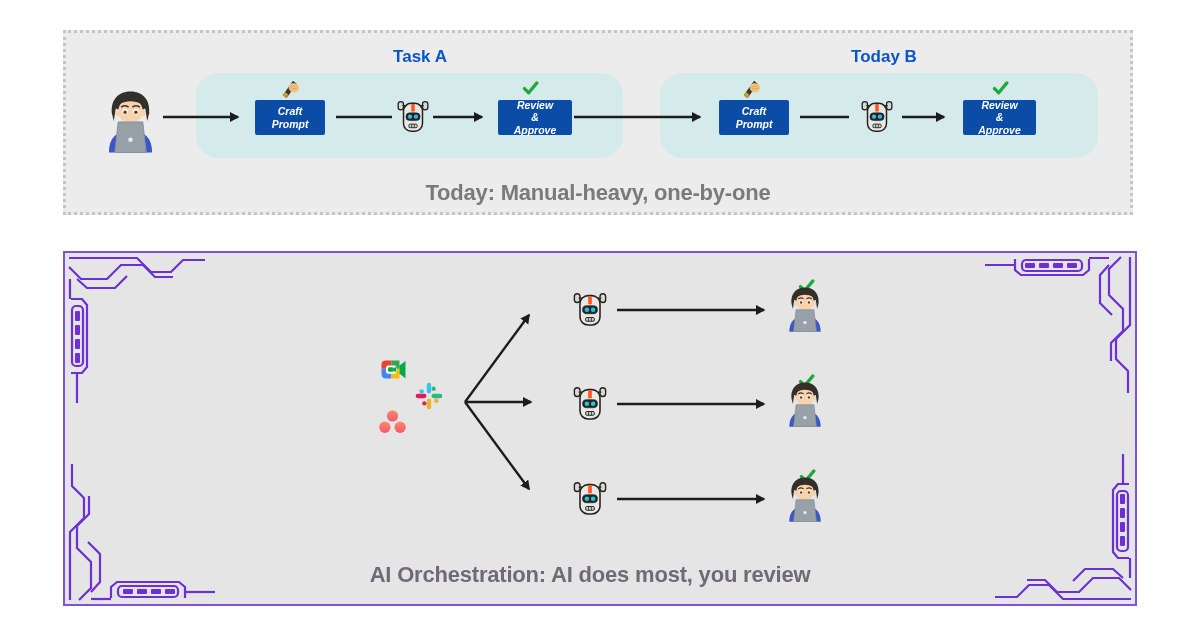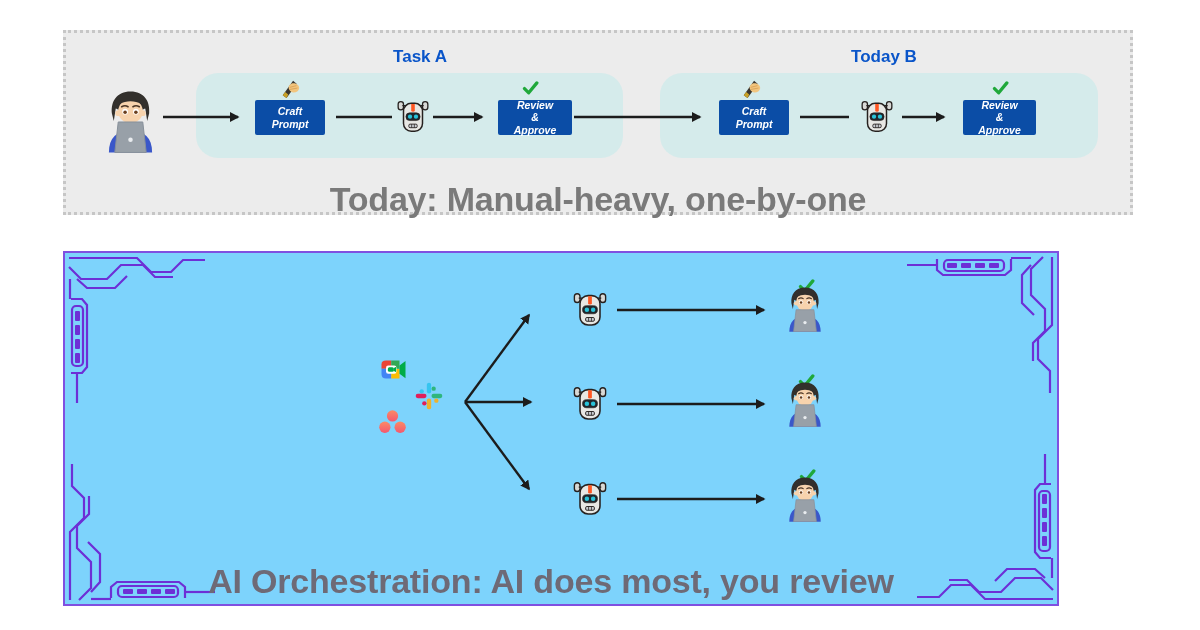--- a/index.html
+++ b/index.html
@@ -9,27 +9,27 @@
   
   .panel-today{position:absolute;left:63px;top:30px;width:1070px;height:185px;
     background:#ececec;border:3px dotted #c6c6c6;box-sizing:border-box;}
   .task-group{position:absolute;top:40px;height:85px;background:#d5ebeb;border-radius:22px;}
   .task-title{position:absolute;top:14px;transform:translateX(-50%);
     font-size:17px;font-weight:700;color:#0a55c9;white-space:nowrap;}
   .flow-btn{position:absolute;top:67px;height:35px;background:#0b4da6;color:#ffffff;
     display:flex;align-items:center;justify-content:center;text-align:center;
     font-size:10.5px;font-weight:700;line-height:1.2;border-radius:2px;padding:0 19px;
     box-sizing:border-box;font-style:italic;}
-  .caption{position:absolute;transform:translateX(-50%);font-weight:700;font-size:34px;
+  .caption{position:absolute;transform:translateX(-50%);font-weight:700;font-size:22px;
     white-space:nowrap;letter-spacing:-0.2px;}
   .caption-today{left:50%;top:147px;color:#7a7a7a;}
 
   
-  .panel-ai{position:absolute;left:63px;top:251px;width:996px;height:355px;
-    background:#7dd3fc;border:2px solid #8050e0;box-sizing:border-box;}
+  .panel-ai{position:absolute;left:63px;top:251px;width:1074px;height:355px;
+    background:#e5e5e5;border:2px solid #8050e0;box-sizing:border-box;}
   .caption-ai{left:calc(50% - 10px);top:309px;color:#6e6a76;}
 
   .icon{position:absolute;display:block;}
   svg.overlay{position:absolute;left:0;top:0;pointer-events:none;}
 
   .corner{position:absolute;width:150px;height:150px;}
   .corner.tr{transform:rotate(90deg);}
   .corner.br{transform:rotate(180deg);}
   .corner.bl{transform:rotate(270deg);}
 </style>

